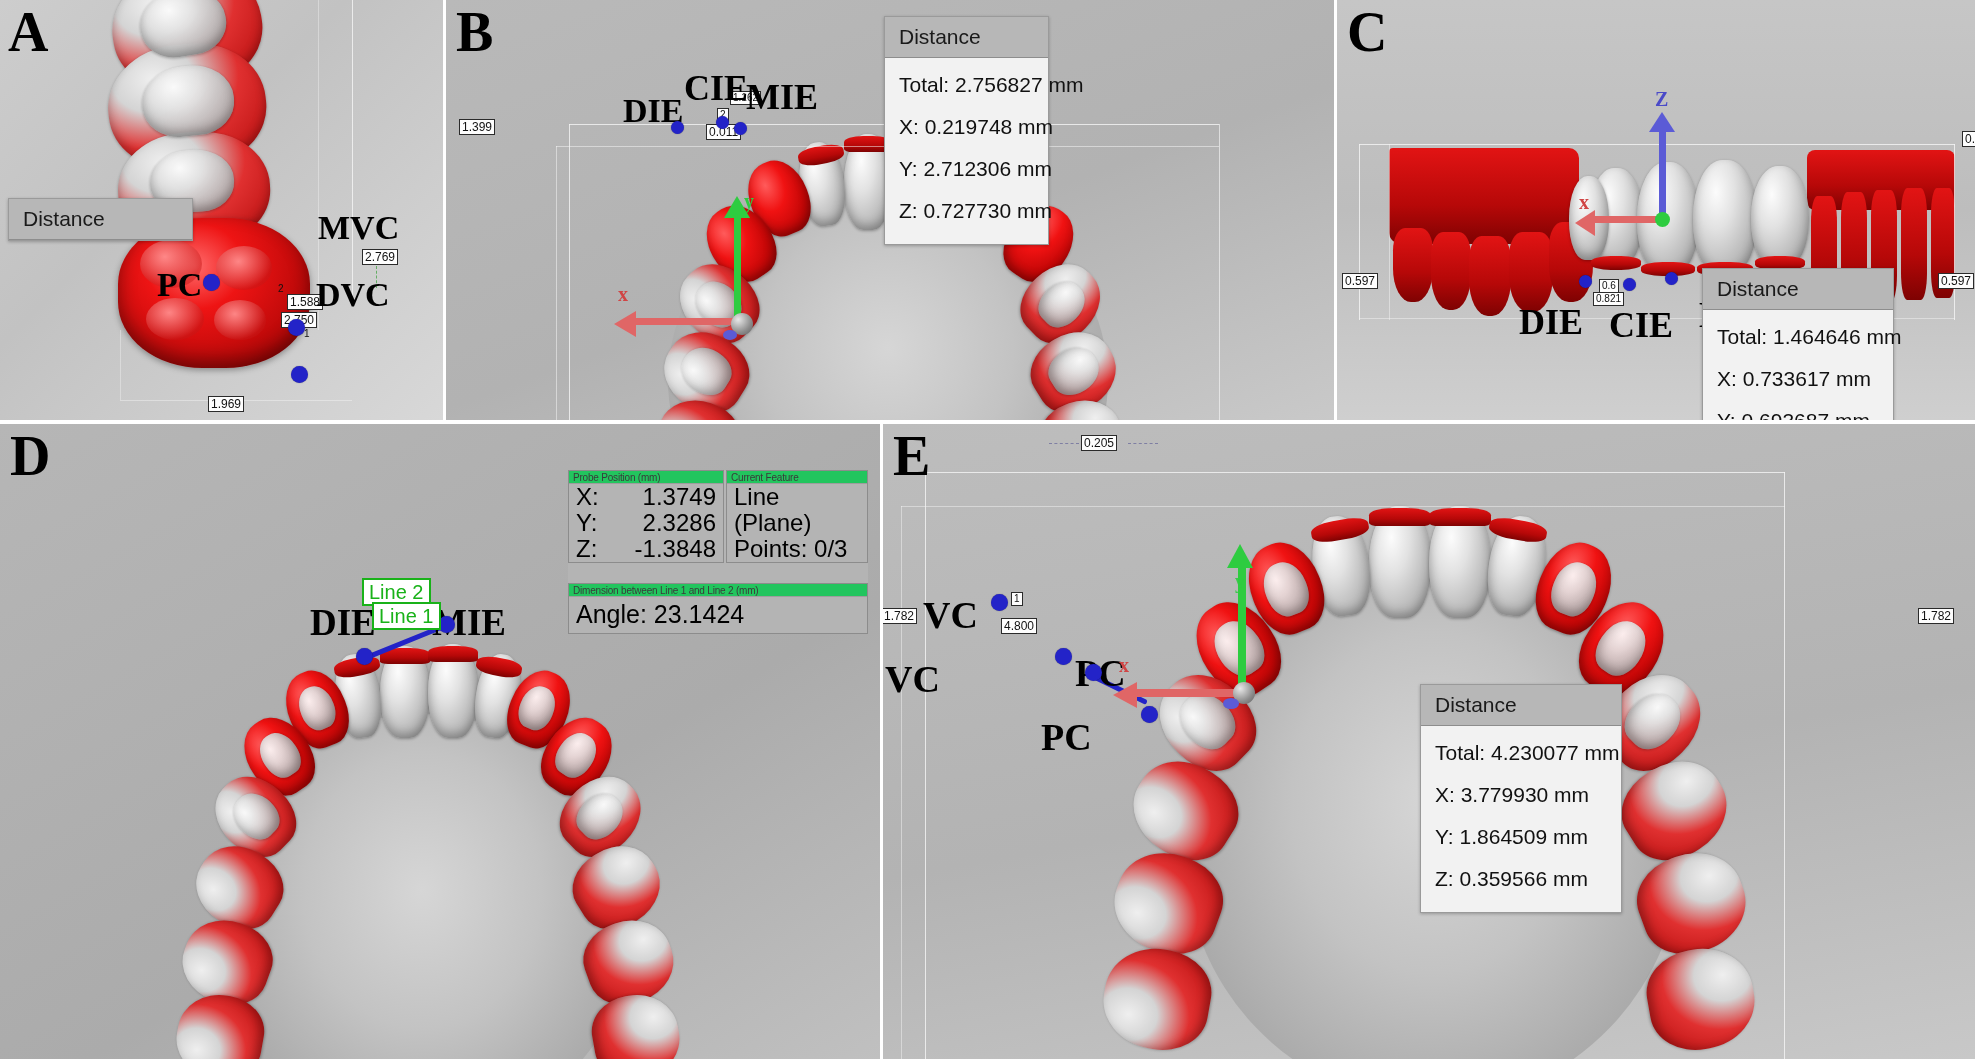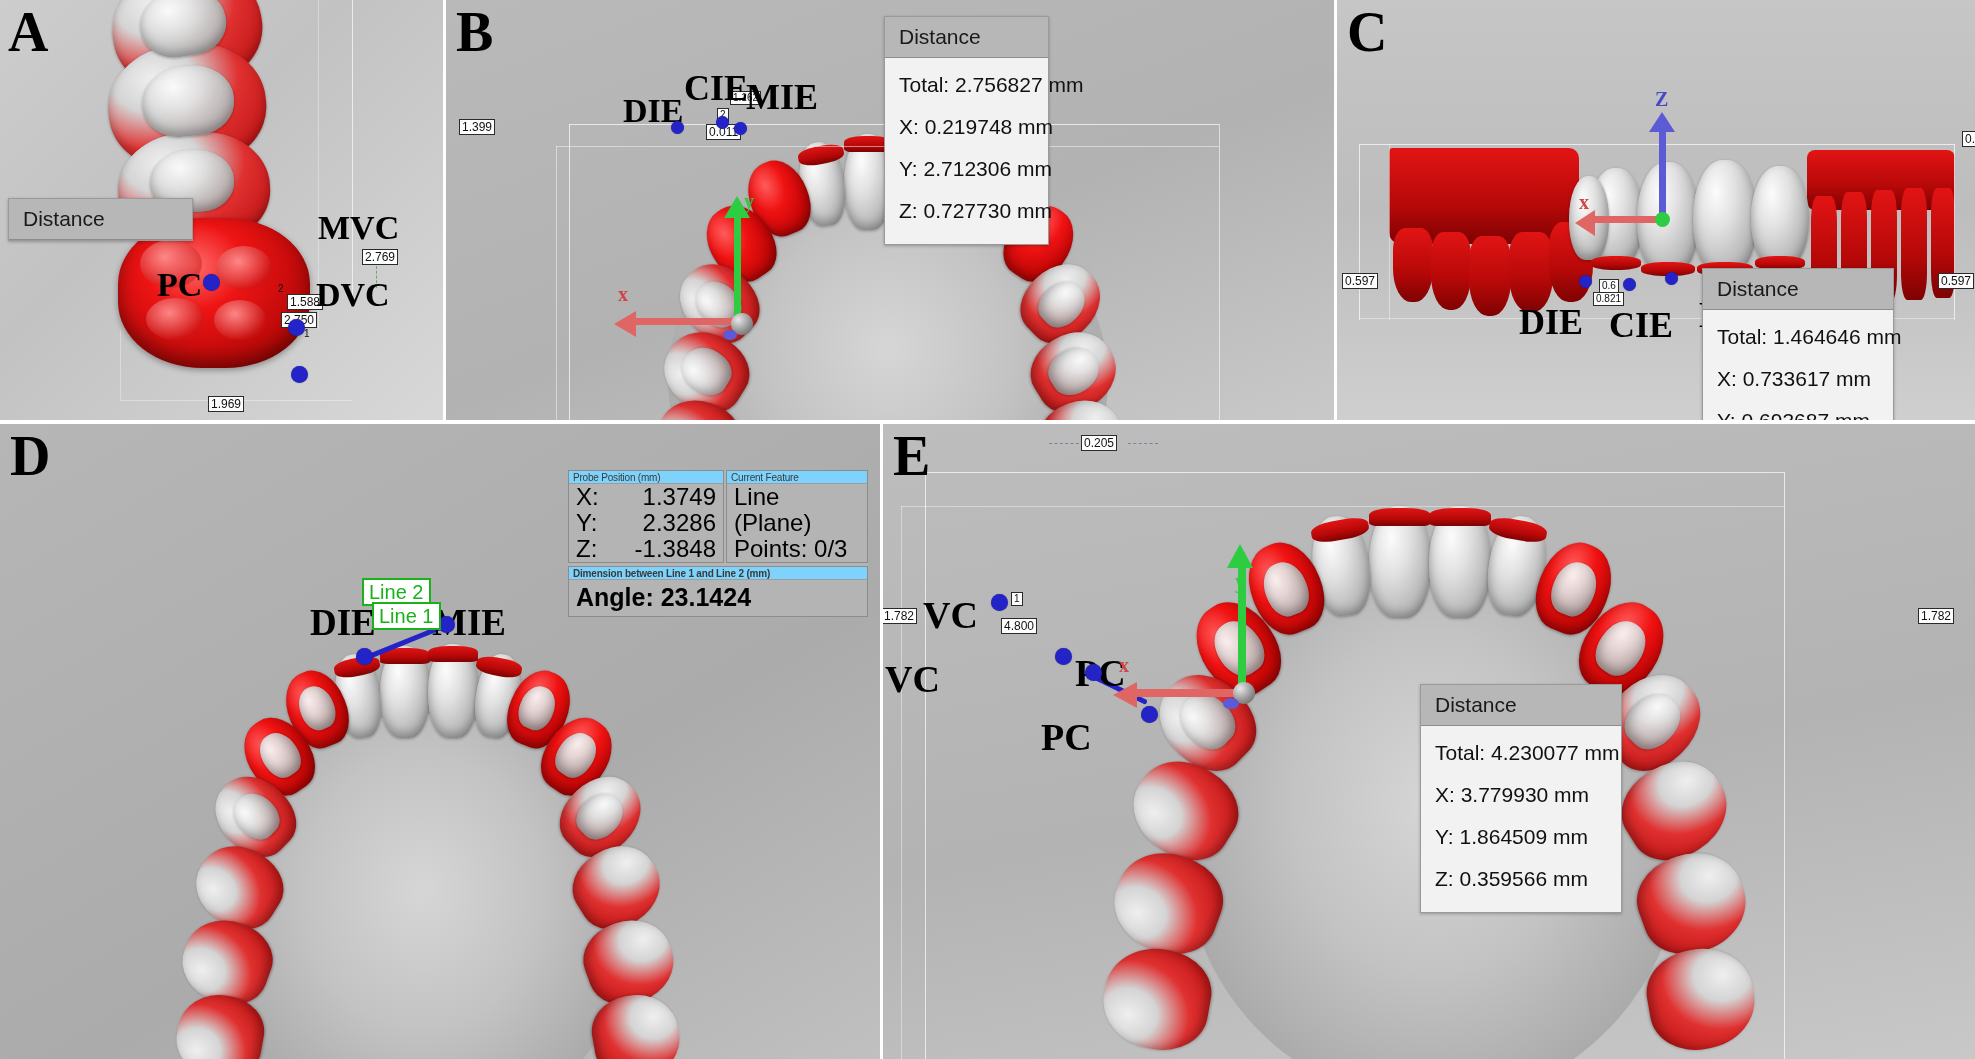--- a/index.html
+++ b/index.html
@@ -56,21 +56,21 @@
     border-right:13px solid transparent;}
   .ax-arrow-left{position:absolute;width:0;height:0;border-top:13px solid transparent;
     border-bottom:13px solid transparent;}
   .ax-lbl{position:absolute;font-family:"Liberation Serif",serif;font-weight:700;font-size:20px;}
   .ax-origin{position:absolute;width:22px;height:22px;border-radius:50%;
     background:radial-gradient(circle at 33% 30%,#e8e8e8,#8d8d8d 60%,#5e5e5e 100%);}
 
   
   .probe-dlg{position:absolute;z-index:50;background:#b4b4b4;
     font-family:"Liberation Sans",sans-serif;color:#000;}
-  .grp{border:1px solid #8c8c8c;background:#7dd3fc;box-sizing:border-box;}
+  .grp{border:1px solid #8c8c8c;background:#22c55e;box-sizing:border-box;}
   .grp-cap{font-size:10px;color:#3a3a3a;padding:1px 4px 0 4px;letter-spacing:-.2px;}
   .grp-body{background:#b4b4b4;border-top:1px solid #9d9d9d;}
   .pp-row{display:flex;justify-content:space-between;font-size:24px;
     padding:0 7px;line-height:26px;}
   .cf-row{font-size:24px;padding:0 7px;line-height:26px;}
   .instr{font-size:24px;line-height:27px;padding:2px 7px 4px 7px;}
   .angle{font-size:25px;line-height:30px;padding:2px 7px 4px 7px;}
 
   
   .linelbl{position:absolute;background:#ffffff;border:2px solid #19b219;
@@ -357,21 +357,21 @@
           </div>
         </div>
         <div class="grp" style="width:142px;">
           <div class="grp-cap">Current Feature</div>
           <div class="grp-body">
             <div class="cf-row">Line (Plane)</div>
             <div class="cf-row">Points: 0/3</div>
           </div>
         </div>
       </div>
-      <div class="grp" style="margin-top:3px;font-weight:bold;">
+      <div class="grp" style="margin-top:20px;">
         <div class="grp-cap">Dimension between Line 1 and Line 2 (mm)</div>
         <div class="grp-body">
           <div class="angle">Angle: 23.1424</div>
         </div>
       </div>
     </div>
 
     <div class="panel-letter" style="left:10px;top:4px;">D</div>
   </div>
 

